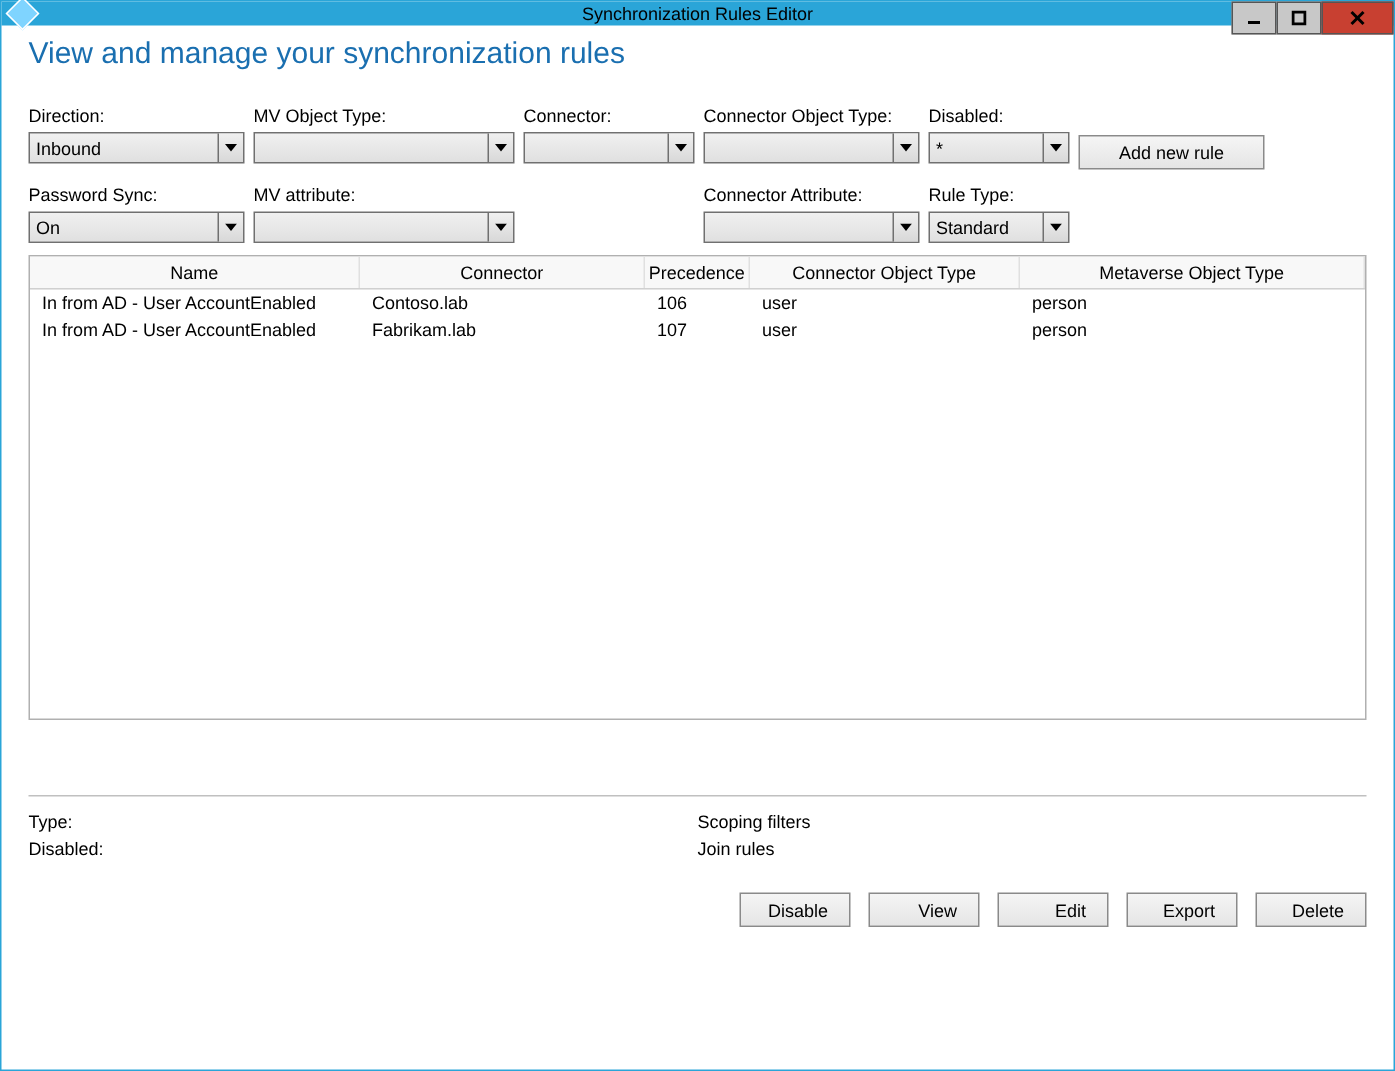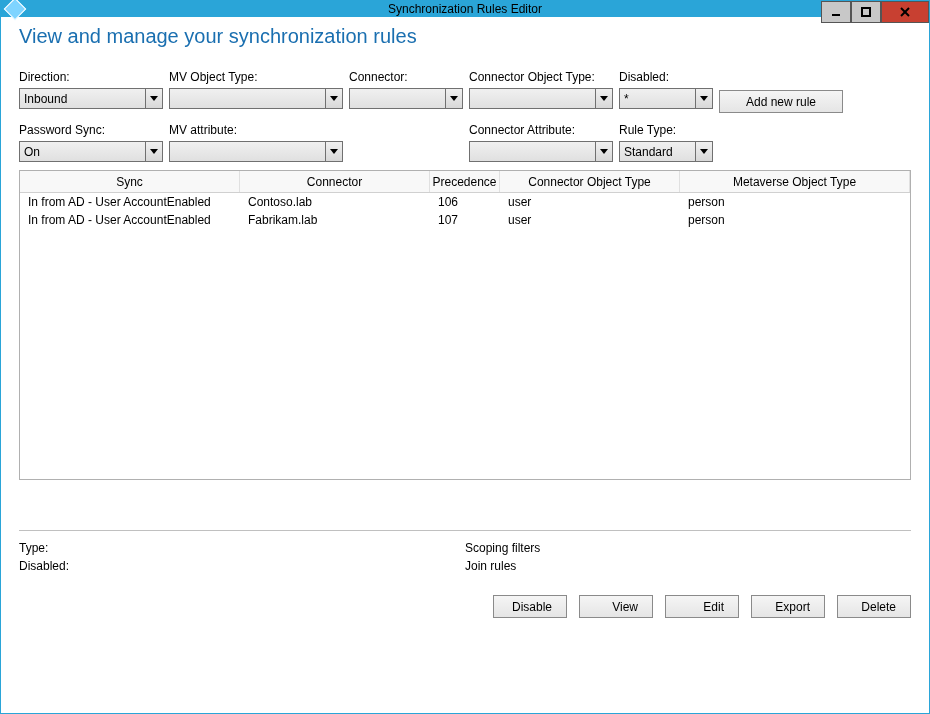--- a/index.html
+++ b/index.html
@@ -343,21 +343,21 @@
                 <polygon points="0,0 8,0 4,5" fill="#000"></polygon>
               </svg>
             </div>
         </div>
       </div>
       <div></div>
     </div>
 
     <div class="grid-wrap">
       <div class="grid-header">
-        <div class="grid-header-cell col-name">Sync</div>
+        <div class="grid-header-cell col-name">Name</div>
         <div class="grid-header-cell col-connector">Connector</div>
         <div class="grid-header-cell col-prec">Precedence</div>
         <div class="grid-header-cell col-cot">Connector Object Type</div>
         <div class="grid-header-cell col-mvot">Metaverse Object Type</div>
       </div>
       <div class="grid-body" id="grid-body">
           <div class="grid-row">
             <div class="grid-cell col-name">In from AD - User AccountEnabled</div>
             <div class="grid-cell col-connector">Contoso.lab</div>
             <div class="grid-cell col-prec">106</div>

